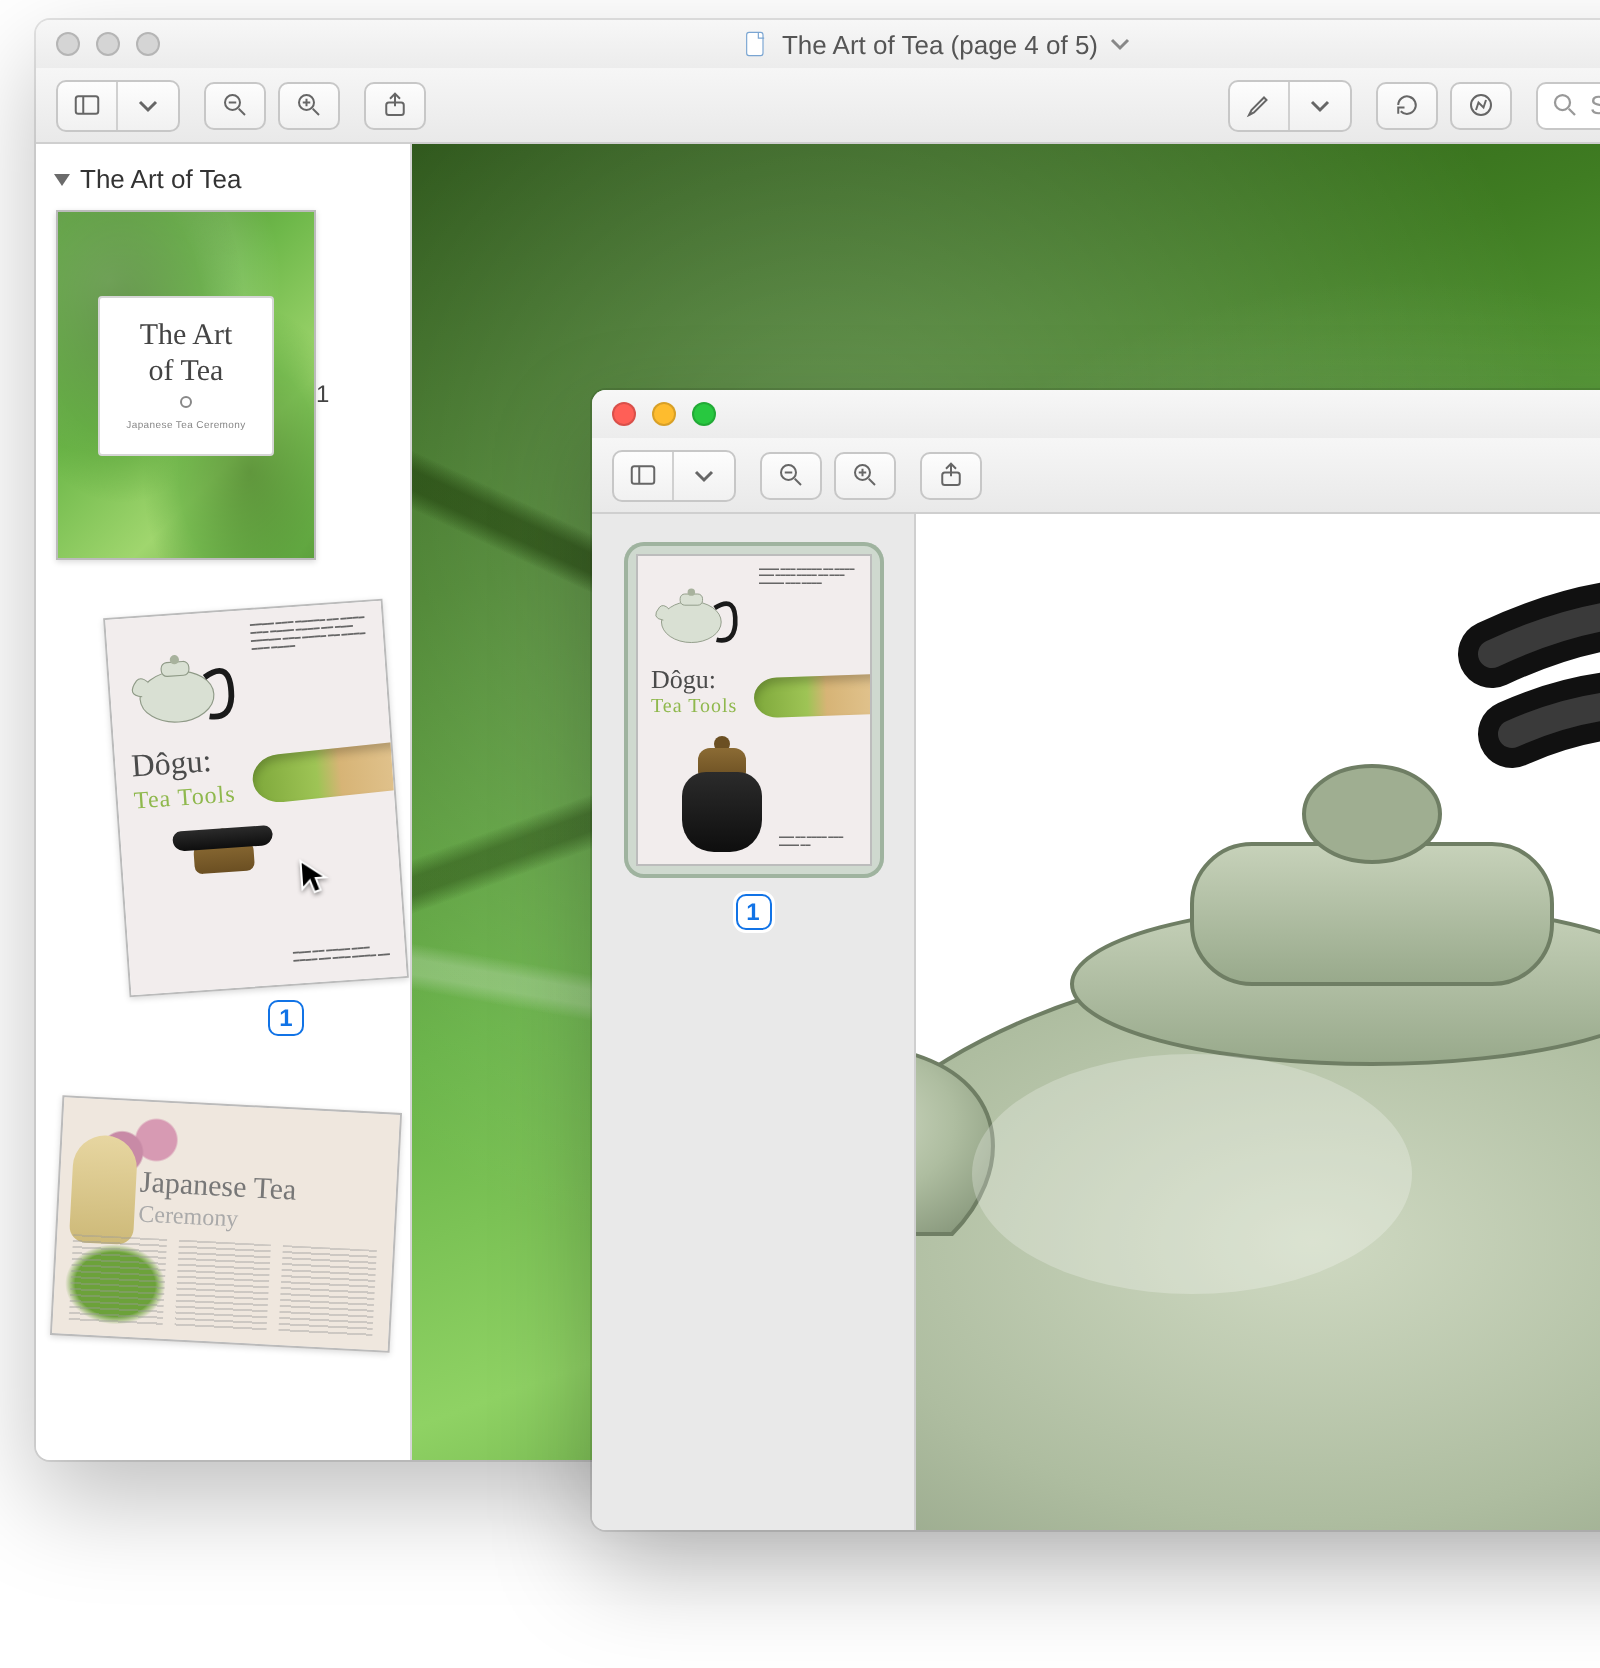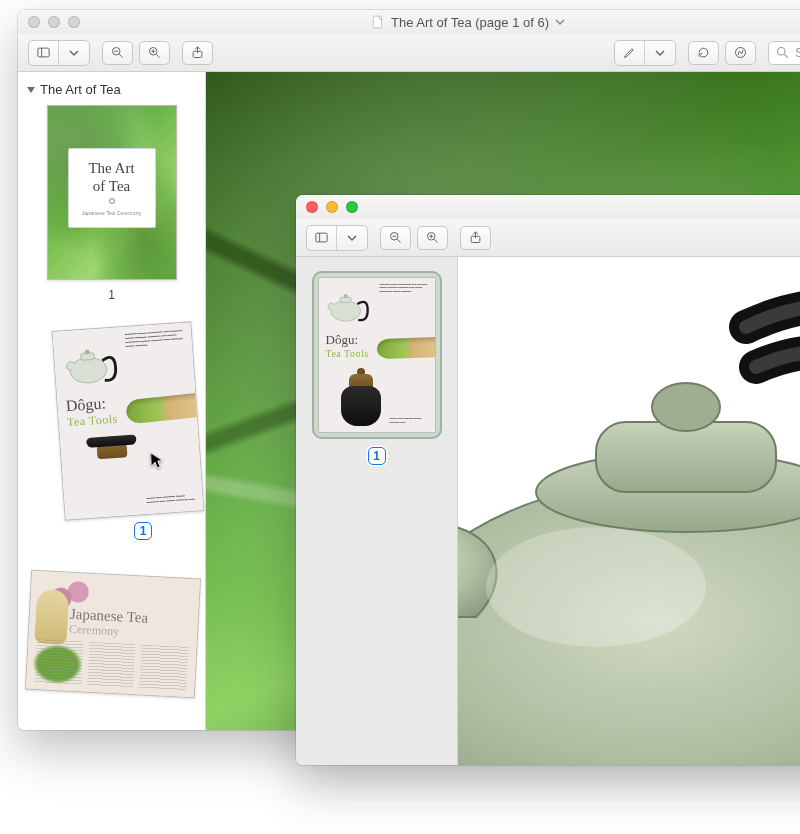--- a/index.html
+++ b/index.html
@@ -119,21 +119,21 @@
     font-size:13px; color:#333;
     padding:2px 0 8px 0;
   }
   .disclosure {
     width:0; height:0;
     border-left:6px solid #6b6b6b;
     border-top:4px solid transparent;
     border-bottom:4px solid transparent;
     transform: rotate(90deg);
   }
-  .thumb-col { display:flex; flex-direction:column; align-items:center; }
+  .thumb-col { display:flex; flex-direction:row; align-items:center; }
   .thumb {
     background:#fff;
     border:1px solid #bbb;
     box-shadow:0 1px 3px rgba(0,0,0,0.15);
     position:relative;
     overflow:hidden;
   }
   .thumb.page1 { width:130px; height:175px; }
   .t1-top {
     position:absolute; inset:0;
@@ -262,21 +262,21 @@
       <div class="light inactive"></div>
       <div class="light inactive"></div>
     </div>
     <div class="title-center">
       <span class="doc-icon">
         <svg viewBox="0 0 24 24">
             <rect x="4" y="2" width="14" height="20" rx="2" fill="#fff" stroke="#7aa5d2"></rect>
             <path d="M14 2v5h5" fill="none" stroke="#7aa5d2"></path>
           </svg>
       </span>
-      <span>The Art of Tea (page 1 of 6)</span>
+      <span>The Art of Tea (page 4 of 5)</span>
       <span>
         <svg width="10" height="10" viewBox="0 0 10 10">
             <path d="M1 3l4 4 4-4" fill="none" stroke="#888" stroke-width="1.5"></path>
           </svg>
       </span>
     </div>
   </div>
 
   <div class="toolbar">
     <div class="tb-seg">

